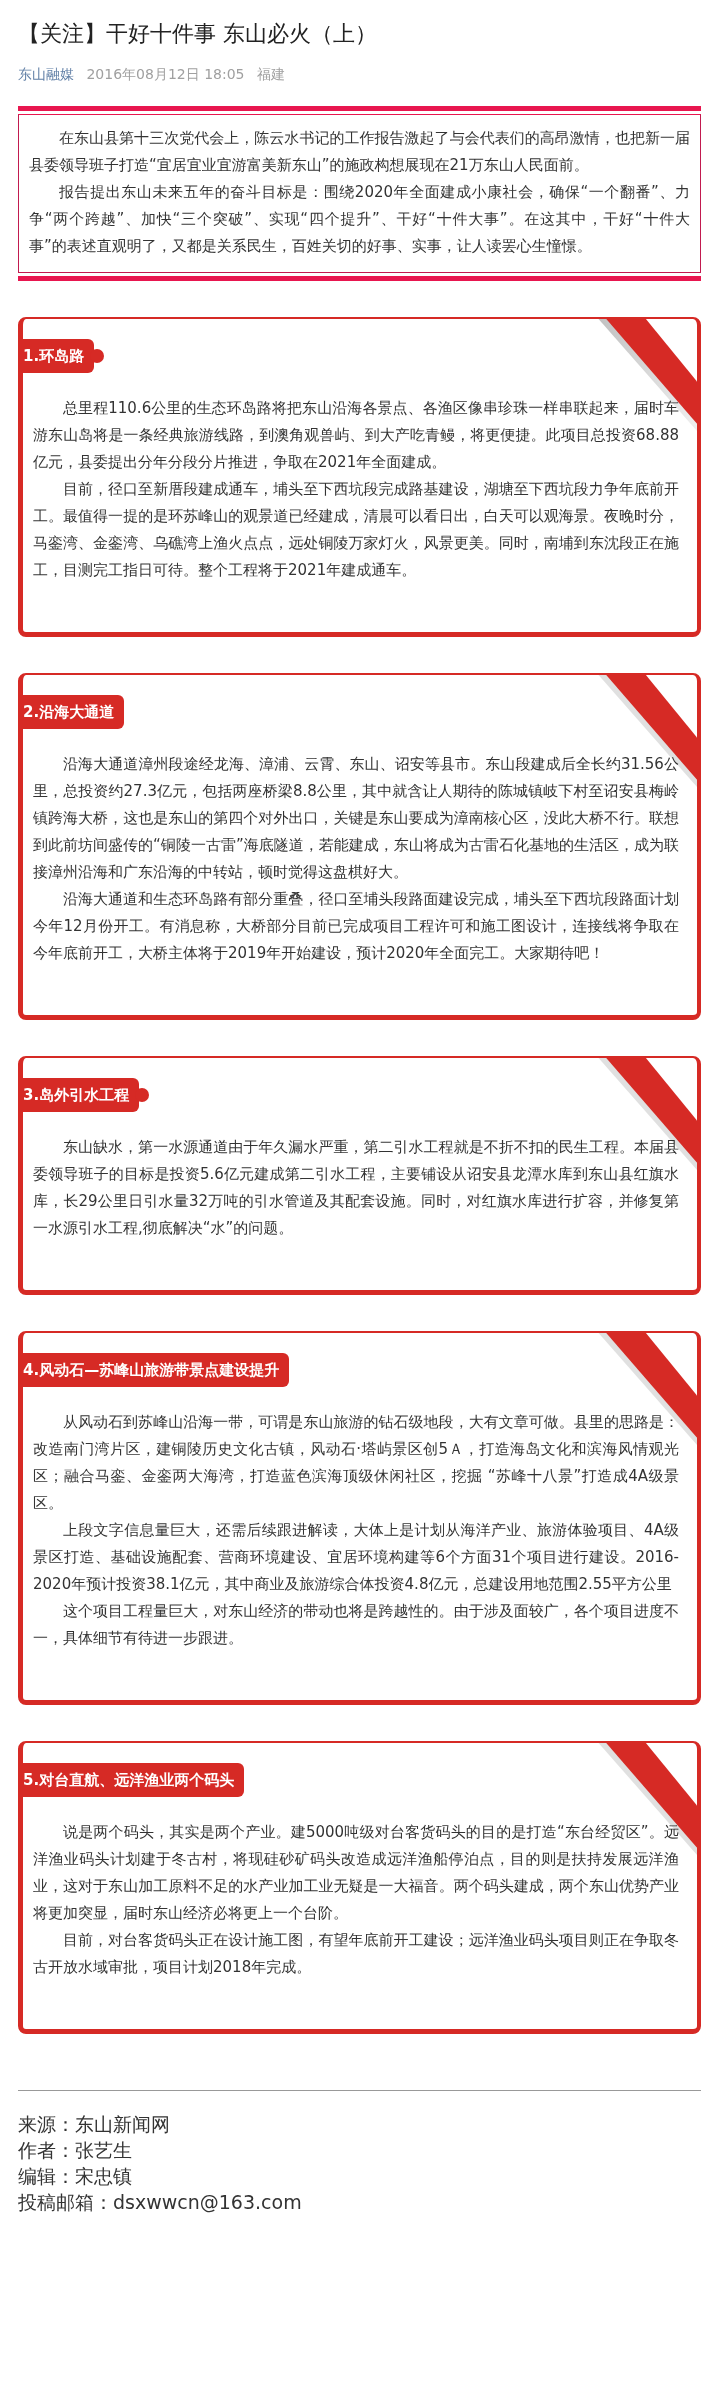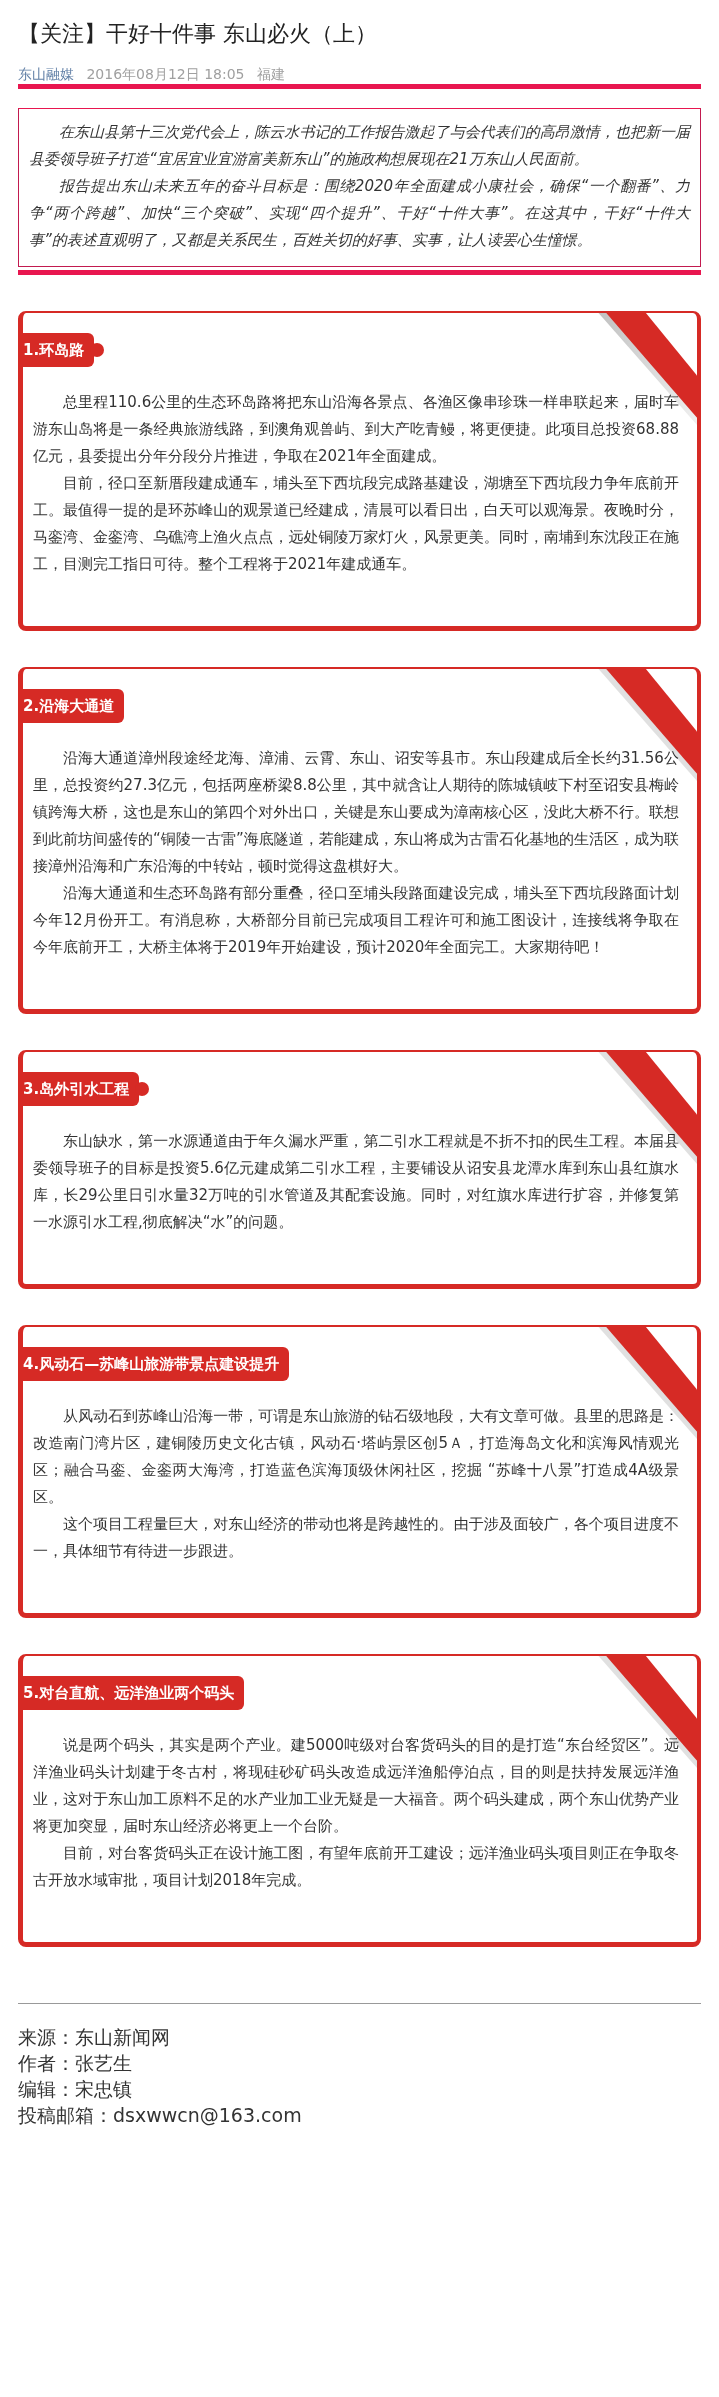--- a/index.html
+++ b/index.html
@@ -20,23 +20,23 @@
   .meta {
     margin-top: 14px;
     font-size: 14px;
     color: #a0a0a0;
     line-height: 20px;
   }
   .meta .source { color: #607fa6; margin-right: 8px; }
   .meta span { margin-right: 8px; }
 
   .intro {
+    margin-top: 22px;
     border-top: 5px solid #e8164f;
-    padding-top: 19px;
-    font-style: italic;
+    padding-top: 3px;
   }
   .intro-inner {
     border: 1px solid #c21a4f;
     border-top: 1px solid #e8164f;
     padding: 10px 10px 12px 10px;
     font-size: 15px;
     line-height: 27px;
     color: #333;
     text-align: justify;
   }
@@ -168,20 +168,21 @@
   </div>
 
   <div class="card">
     <svg class="ribbon" viewBox="0 0 140 140">
       <polygon points="10,0 50,0 140,110 140,150" fill="#d62a25"></polygon>
       <polygon points="4,2 10,0 140,150 134,150" fill="#000" fill-opacity="0.12"></polygon>
     </svg>
     <div class="card-tag">4.风动石—苏峰山旅游带景点建设提升</div>
     <div class="card-body">
       <p>从风动石到苏峰山沿海一带，可谓是东山旅游的钻石级地段，大有文章可做。县里的思路是：改造南门湾片区，建铜陵历史文化古镇，风动石·塔屿景区创5Ａ，打造海岛文化和滨海风情观光区；融合马銮、金銮两大海湾，打造蓝色滨海顶级休闲社区，挖掘 “苏峰十八景”打造成4A级景区。</p>
+      <p>上段文字信息量巨大，还需后续跟进解读，大体上是计划从海洋产业、旅游体验项目、4A级景区打造、基础设施配套、营商环境建设、宜居环境构建等6个方面31个项目进行建设。2016-2020年预计投资38.1亿元，其中商业及旅游综合体投资4.8亿元，总建设用地范围2.55平方公里</p>
       <p>这个项目工程量巨大，对东山经济的带动也将是跨越性的。由于涉及面较广，各个项目进度不一，具体细节有待进一步跟进。</p>
     </div>
   </div>
 
   <div class="card">
     <svg class="ribbon" viewBox="0 0 140 140">
       <polygon points="10,0 50,0 140,110 140,150" fill="#d62a25"></polygon>
       <polygon points="4,2 10,0 140,150 134,150" fill="#000" fill-opacity="0.12"></polygon>
     </svg>
     <div class="card-tag">5.对台直航、远洋渔业两个码头</div>

